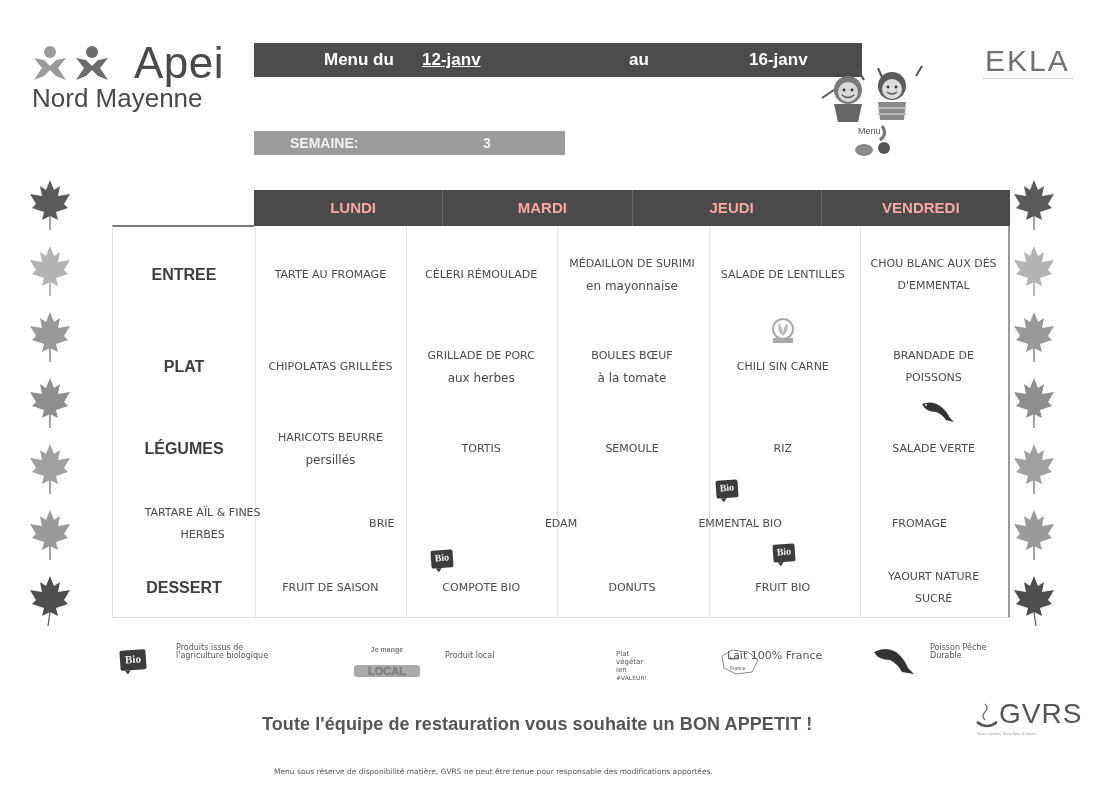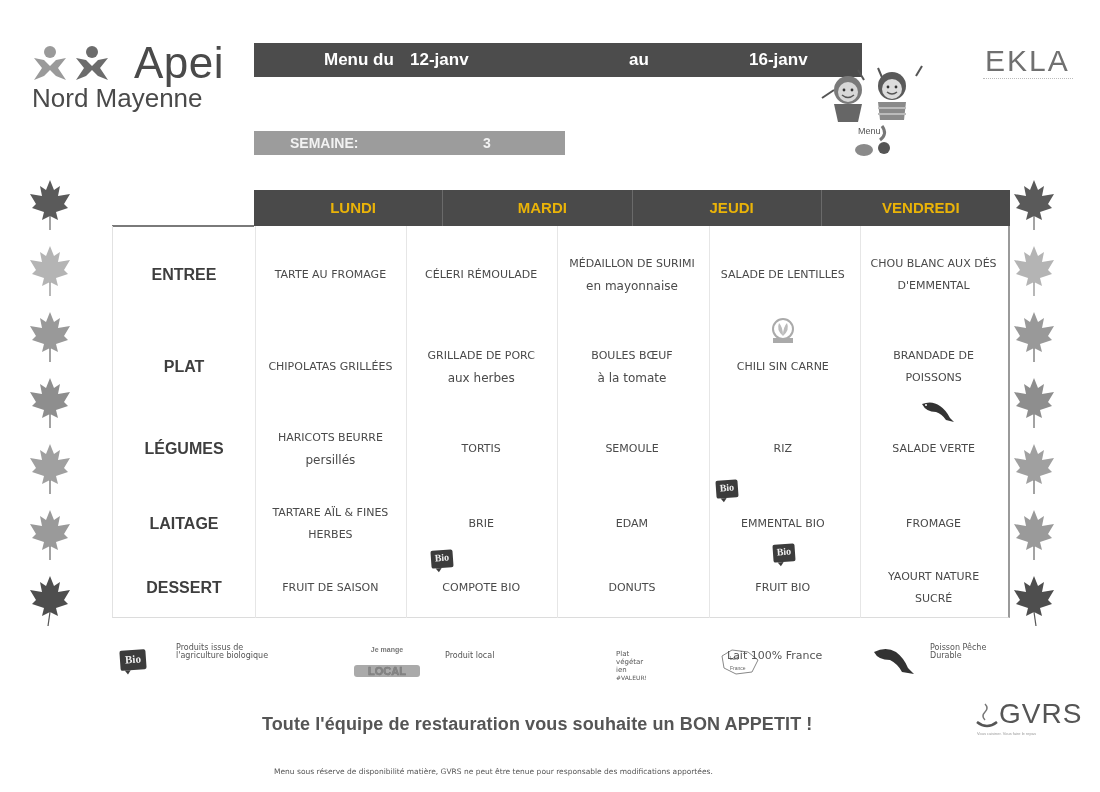--- a/index.html
+++ b/index.html
@@ -8,42 +8,42 @@
 
   
   .logo-apei { position: absolute; left: 32px; top: 40px; width: 230px; height: 70px; }
   .logo-apei .people { position: absolute; left: 0; top: 6px; width: 82px; height: 36px; }
   .logo-apei .apei-word { position: absolute; left: 102px; top: 0; font-size: 44px; color: #4a4a4a; letter-spacing: 0.5px; line-height: 46px; }
   .logo-apei .apei-sub { position: absolute; left: 0; top: 44px; font-size: 26px; color: #4a4a4a; line-height: 28px; white-space: nowrap; }
 
   .title-bar { position: absolute; left: 254px; top: 43px; width: 608px; height: 34px; background: #4c4c4c; color: #fff; font-weight: bold; font-size: 17px; }
   .title-bar span { position: absolute; top: 7px; }
   .tb-menu { left: 70px; }
-  .tb-from { left: 156px; }
+  .tb-from { left: 168px; text-decoration: underline; }
   .tb-au { left: 375px; }
   .tb-to { left: 495px; }
 
   .week-bar { position: absolute; left: 254px; top: 131px; width: 311px; height: 24px; background: #9c9c9c; color: #f2f2f2; font-weight: bold; font-size: 14px; }
   .week-bar .wk-label { position: absolute; left: 36px; top: 4px; }
   .week-bar .wk-num { position: absolute; left: 229px; top: 4px; }
 
   .kids { position: absolute; left: 818px; top: 60px; width: 110px; height: 100px; }
   .ekla { position: absolute; left: 985px; top: 44px; font-size: 30px; color: #707070; letter-spacing: 2px; }
   .ekla-sub { position: absolute; left: 983px; top: 78px; width: 90px; height: 2px; border-top: 1px dotted #bbb; }
 
   
   .leaves { position: absolute; width: 56px; }
   .leaves.left { left: 28px; top: 178px; }
   .leaves.right { left: 1012px; top: 178px; }
   .leaf { width: 44px; height: 52px; margin: 0 auto 10px; position: relative; }
 
   
   .menu-table { position: absolute; left: 112px; top: 190px; width: 898px; height: 428px; }
   .hdr-row { position: absolute; left: 142px; top: 0; width: 756px; height: 36px; background: #4a4a4a; display: flex; }
-  .hdr-cell { flex: 1; color: #eab308; font-weight: bold; font-size: 15px; text-align: center; line-height: 36px; border-right: 1px solid #6a6a6a; margin-left: 10px; }
+  .hdr-cell { flex: 1; color: #fca5a5; font-weight: bold; font-size: 15px; text-align: center; line-height: 36px; border-right: 1px solid #6a6a6a; margin-left: 10px; }
   .hdr-cell:last-child { border-right: none; }
   .tbl-topline { position: absolute; left: 0; top: 35px; width: 142px; height: 2px; background: #7a7a7a; }
   .tbl-body { position: absolute; left: 0; top: 36px; width: 898px; height: 392px; border-left: 1px solid #e2e2e2; border-bottom: 1px solid #dcdcdc; border-right: 2px solid #9a9a9a; }
   .col-div { position: absolute; top: 0; width: 1px; height: 392px; background: #e6e6e6; }
   .row { position: absolute; left: 0; width: 896px; display: flex; }
   .row-label { width: 142px; text-align: center; font-weight: bold; font-size: 16px; color: #3e3e3e; display: flex; align-items: center; justify-content: center; }
   .cell { flex: 1; display: flex; flex-direction: column; align-items: center; justify-content: center; text-align: center; font-family: "DejaVu Sans", sans-serif; font-size: 11px; color: #4a4a4a; line-height: 22px; position: relative; }
   .cell .l2 { font-size: 12px; }
 
   
@@ -267,21 +267,20 @@
           <div>RIZ</div>
         </div>
       <div class="cell">
           <div>SALADE VERTE</div>
         </div>
     </div>
 
     <div class="bio badge-abs" style="left:603px;top:254px">Bio</div>
 
     <div class="row" style="top:268px;height:60px">
-      <div class="row-label">LAITAGE</div>
       <div class="cell">
           <div>TARTARE AÏL &amp; FINES</div>
           <div>HERBES</div>
         </div>
       <div class="cell">
           <div>BRIE</div>
         </div>
       <div class="cell">
           <div>EDAM</div>
         </div>

